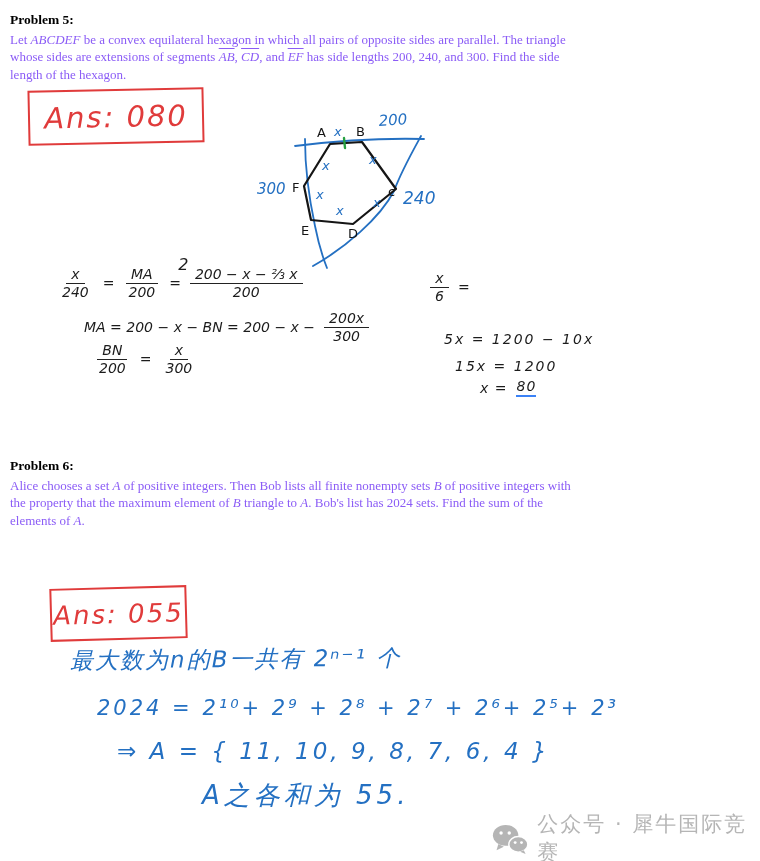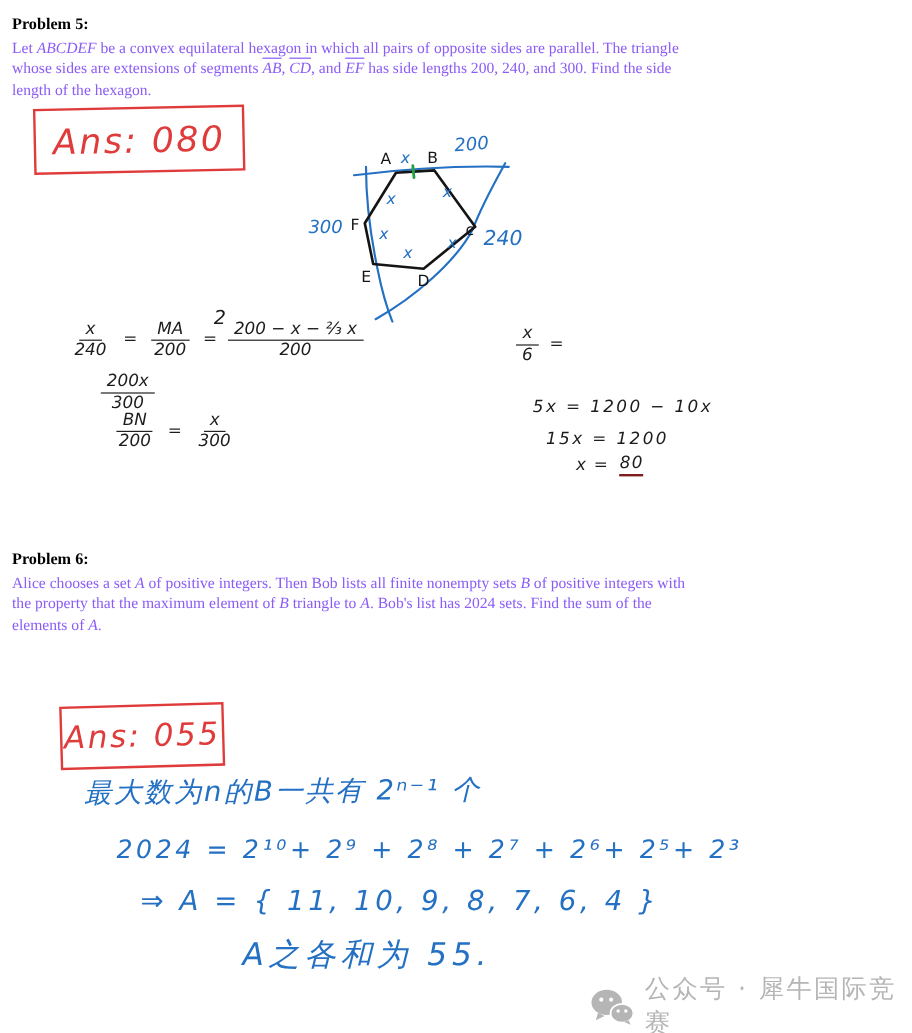--- a/index.html
+++ b/index.html
@@ -19,21 +19,21 @@
   .ansbox1{left:28px;top:89px;width:172px;height:51px;transform:rotate(-1.2deg);}
   .ansbox2{left:50px;top:587px;width:133px;height:49px;transform:rotate(-1.6deg);}
   .anstext1{font-size:29px;letter-spacing:2px;}
   .anstext2{font-size:26px;letter-spacing:2px;}
   .eqrow{display:flex;align-items:center;gap:9px;font-size:14px;}
   .frac{display:inline-flex;flex-direction:column;align-items:center;line-height:1.2;}
   .frac .num{border-bottom:1.5px solid #222;padding:0 5px;}
   .frac .den{padding:0 5px;}
   .supq{position:relative;display:inline-block;}
   .supq .q{position:absolute;top:-20px;left:9px;font-size:16px;}
-  .uline{border-bottom:2px solid #7f1d1d;padding-bottom:1px;}
+  .uline{border-bottom:2px solid #3b82f6;padding-bottom:1px;}
   .bluehand{font-family:"DejaVu Sans",sans-serif;font-style:italic;color:#2470c2;}
   .wm{display:flex;align-items:center;gap:9px;}
   .wm-text{font-family:"DejaVu Sans",sans-serif;font-size:21px;letter-spacing:2px;}
   svg text{font-family:"DejaVu Sans",sans-serif;}
 </style>
 </head>
 <body>
 
 <div class="abs heading" style="left:10px;top:12px;">Problem 5:</div>
 
@@ -98,20 +98,21 @@
     <span>=</span>
     <span class="q">2</span>
   </span>
   <span class="frac">
     <span class="num">200 − x − ²⁄₃ x</span>
     <span class="den">200</span>
   </span>
 </div>
 
 <div class="abs eqrow hand ink" style="left:84px;top:310px;">
+  <span>MA = 200 − x − BN = 200 − x −</span>
   <span class="frac">
     <span class="num">200x</span>
     <span class="den">300</span>
   </span>
 </div>
 
 <div class="abs eqrow hand ink" style="left:94px;top:342px;">
   <span class="frac">
     <span class="num">BN</span>
     <span class="den">200</span>

